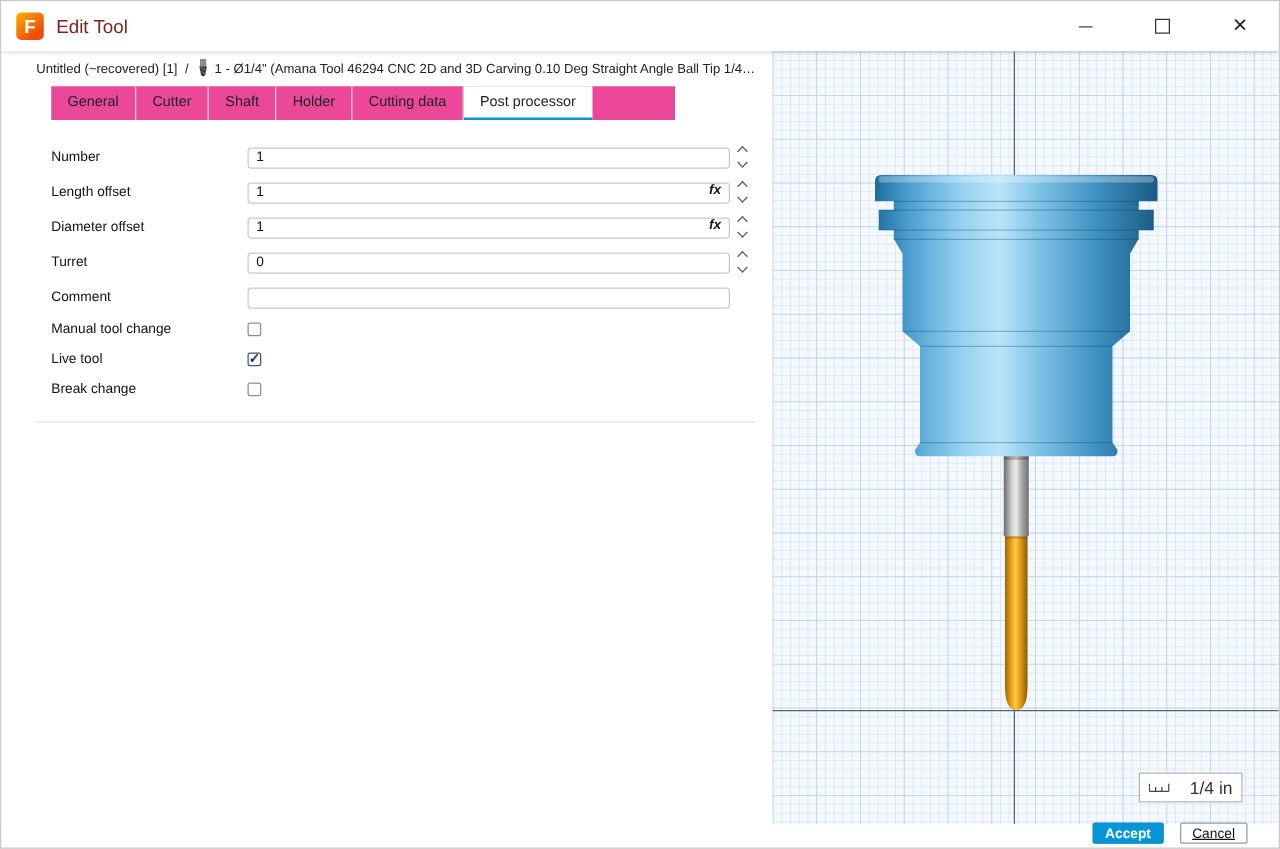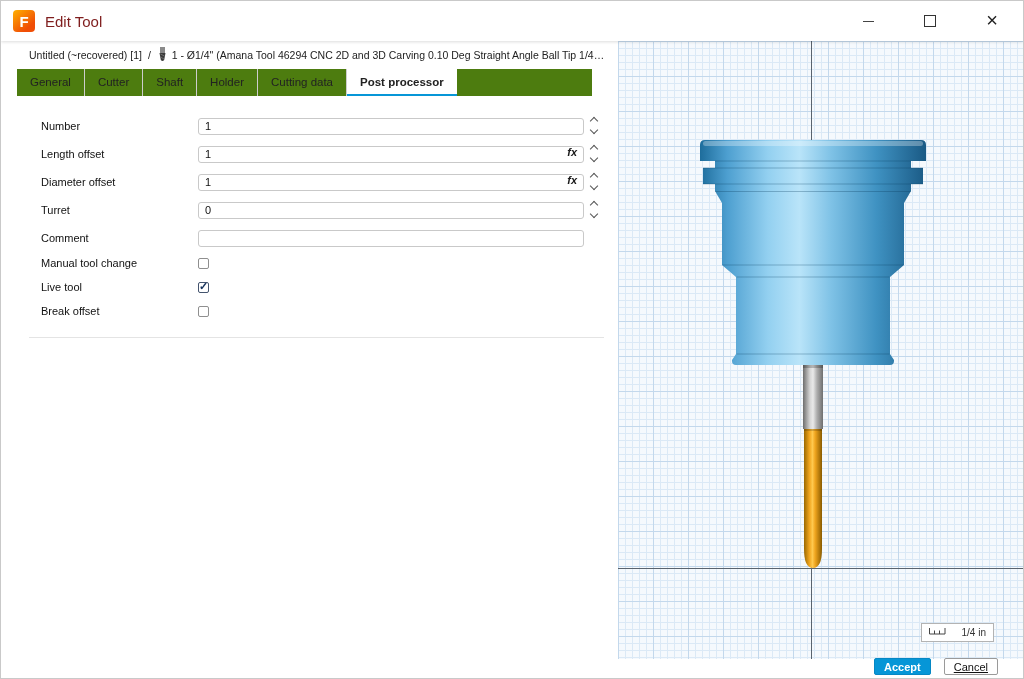--- a/index.html
+++ b/index.html
@@ -14,24 +14,24 @@
   .win-btn{width:62px;height:40px;display:flex;align-items:center;justify-content:center;cursor:pointer;}
   .min-glyph{width:11px;height:1px;background:#444;}
   .max-glyph{width:10px;height:10px;border:1px solid #333;}
   .close-glyph{font-size:20px;color:#222;line-height:1;margin-top:-2px;}
 
   
   .panel{position:absolute;left:0;top:40px;width:617px;height:618px;background:#fff;}
   .breadcrumb{position:absolute;left:28px;top:6px;width:578px;display:flex;align-items:center;gap:6px;font-size:10.5px;color:#222;white-space:nowrap;overflow:hidden;}
   .crumb-tool{overflow:hidden;text-overflow:ellipsis;}
 
-  .tabstrip{position:absolute;left:16px;top:28px;width:575px;height:27px;background:#4d7c0f;display:flex;font-size:11.5px;color:#222;}
+  .tabstrip{position:absolute;left:40px;top:28px;width:499px;height:27px;background:#ec4899;display:flex;font-size:11.5px;color:#222;}
   .tab{padding:0 13px;line-height:27px;border-right:1px solid #cdcdcd;cursor:pointer;}
   .tab:last-child{border-right:none;}
-  .tab.active{background:#fff;font-weight:bold;border-right:none;box-shadow:inset 0 -2px 0 #0696d7;text-align:right;}
+  .tab.active{background:#fff;font-weight:normal;border-right:none;box-shadow:inset 0 -2px 0 #0696d7;text-align:right;}
 
   .form{position:absolute;left:28px;top:55px;width:575px;padding:21px 0 8px 0;border-bottom:1px solid #e4e4e4;}
   .frow{display:flex;align-items:center;height:17px;margin-bottom:11px;}
   .flabel{width:169px;padding-left:12px;font-size:11px;color:#111;box-sizing:border-box;flex:none;}
   .finput-wrap{position:relative;width:386px;flex:none;}
   .finput{width:100%;height:17px;box-sizing:border-box;border:1px solid #c9c9c9;border-radius:3px;font-size:11px;padding:0 22px 0 6px;font-family:inherit;color:#111;outline:none;background:#fff;}
   .fx{position:absolute;right:7px;top:2px;font-size:11px;font-style:italic;font-weight:600;color:#1a1a1a;text-align:right;}
   .spinner{width:11px;margin-left:4px;display:flex;flex-direction:column;align-items:center;gap:3px;cursor:pointer;}
   .chev{width:5px;height:5px;border-left:1.4px solid #555;border-top:1.4px solid #555;}
   .chev-up{transform:rotate(45deg);}
@@ -46,21 +46,21 @@
   .viewport{position:absolute;left:617px;top:40px;width:407px;height:618px;background-color:#f5f9fd;
     background-image:
       linear-gradient(to right,#c3d8ec 1px,transparent 1px),
       linear-gradient(to bottom,#c3d8ec 1px,transparent 1px),
       linear-gradient(to right,#dbe9f6 1px,transparent 1px),
       linear-gradient(to bottom,#dbe9f6 1px,transparent 1px);
     background-size:35px 35px,35px 35px,7px 7px,7px 7px;}
   .axis-v{position:absolute;left:193px;top:0;width:1px;height:100%;background:#59636e;}
   .axis-h{position:absolute;top:527px;left:0;width:100%;height:1px;background:#59636e;}
   .tool-svg{position:absolute;left:0;top:0;}
-  .scale-badge{position:absolute;right:31px;bottom:17px;background:#fff;border:1px solid #b3b3b3;padding:3px 7px;display:flex;gap:16px;font-size:10px;color:#333;}
+  .scale-badge{position:absolute;right:31px;bottom:17px;background:#fff;border:1px solid #b3b3b3;padding:3px 7px;display:flex;align-items:center;gap:16px;font-size:14px;color:#333;}
 
   
   .footer{position:absolute;right:25px;bottom:3px;display:flex;gap:13px;z-index:10;text-align:right;}
   .btn{font-size:11px;height:17px;line-height:16px;padding:0 9px;border-radius:2px;cursor:pointer;box-sizing:border-box;}
   .btn-accept{background:#0696d7;border:1px solid #0587c4;color:#fff;font-weight:bold;}
   .btn-cancel{background:#fff;border:1px solid #9a9a9a;color:#111;text-decoration:underline;}
 </style>
 </head>
 <body>
 
@@ -163,21 +163,21 @@
         <div class="flabel">Manual tool change</div>
         <div class="checkbox"></div>
       </div>
 
       <div class="crow">
         <div class="flabel">Live tool</div>
         <div class="checkbox checked"></div>
       </div>
 
       <div class="crow">
-        <div class="flabel">Break offset</div>
+        <div class="flabel">Break change</div>
         <div class="checkbox"></div>
       </div>
 
     </div>
   </div>
 
   <div class="viewport">
     <div class="axis-v"></div>
     <div class="axis-h"></div>
 

